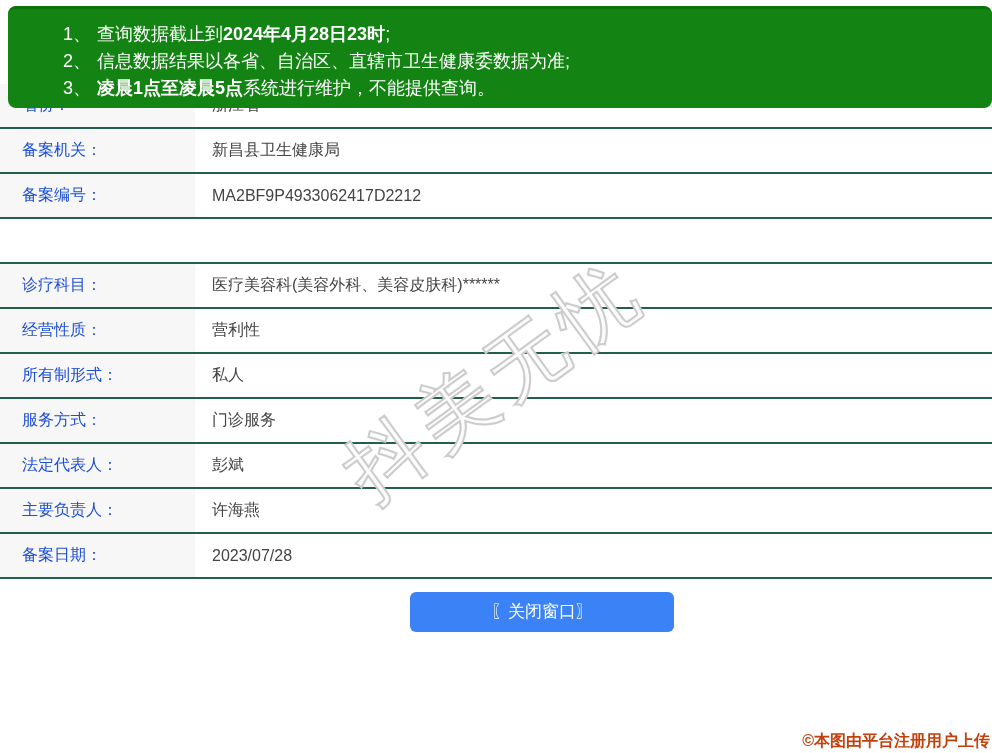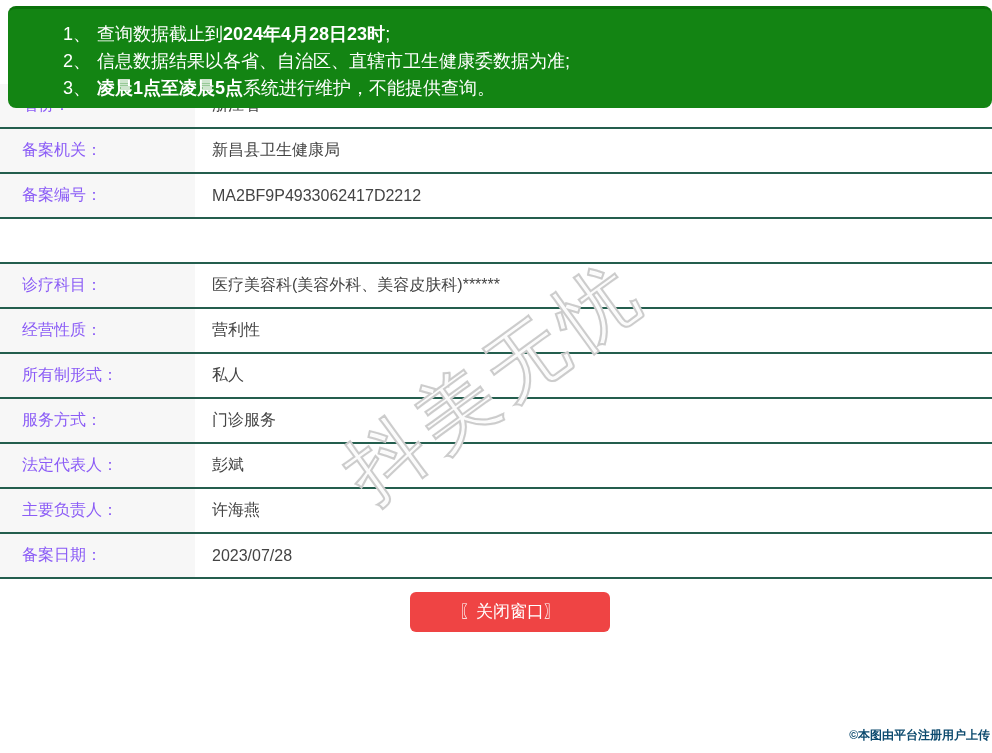--- a/index.html
+++ b/index.html
@@ -47,37 +47,37 @@
     height: 45px;
     border-bottom: 2px solid #245e4e;
   }
   .info-label {
     width: 195px;
     background: #f7f7f7;
     display: flex;
     align-items: center;
     padding-left: 22px;
     font-size: 16px;
-    color: #8b5cf6;
+    color: #1d4ed8;
   }
   .info-value {
     flex: 1;
     display: flex;
     align-items: center;
     padding-left: 17px;
     font-size: 16px;
     color: #444444;
   }
   
   .close-button {
     display: block;
     margin: 13px 17px 0 410px;
-    width: 200px;
+    width: 264px;
     height: 40px;
-    background: #ef4444;
+    background: #3b82f6;
     border: none;
     border-radius: 6px;
     color: #ffffff;
     font-size: 17px;
     font-family: inherit;
     cursor: pointer;
     line-height: 36px;
     text-align: center;
   }
   
@@ -92,24 +92,24 @@
     color: rgba(255,255,255,0.92);
     -webkit-text-stroke: 2px #cccccc;
     text-shadow: 0 0 2px #cfcfcf;
     pointer-events: none;
     z-index: 50;
     white-space: nowrap;
   }
   
   .copyright {
     position: absolute;
-    right: 2px; bottom: 9px;
-    font-size: 12px;
+    right: 2px; bottom: 1px;
+    font-size: 16px;
     font-weight: bold;
-    color: #0c4a6e;
+    color: #c2410c;
     text-shadow: 1px 1px 0 #ffffff, -1px -1px 0 #ffffff, 1px -1px 0 #ffffff, -1px 1px 0 #ffffff;
     z-index: 60;
   }
 </style>
 </head>
 <body>
 
 <div class="notice">
   <div class="notice-line">
     <span class="notice-num">1、</span><span>查询数据截止到</span><b>2024年4月28日23时</b><span>;</span>

